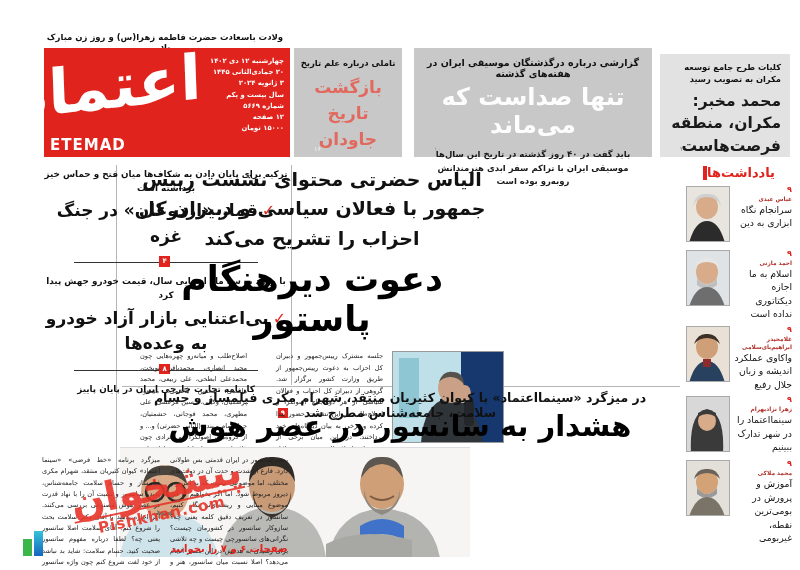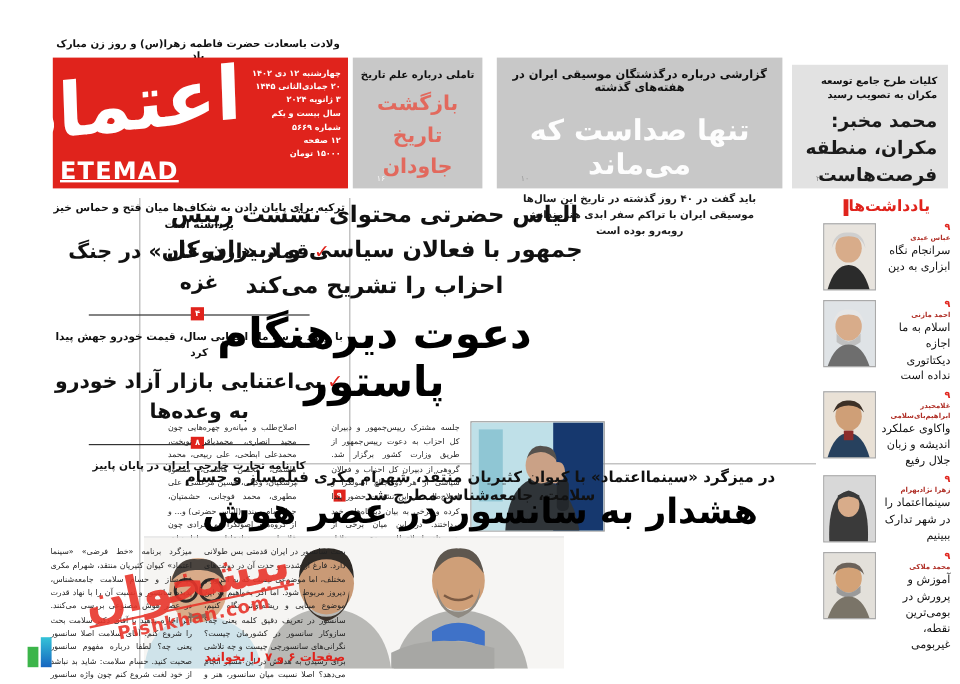--- a/index.html
+++ b/index.html
@@ -7,32 +7,32 @@
   body { font-family:"DejaVu Sans", sans-serif; }
   #page { position:relative; width:800px; height:570px; background:#fff; overflow:hidden; direction:rtl;padding-left:48px; }
   .abs { position:absolute; }
 
   
   .top-note { top:32px; right:512px; width:246px; text-align:center; font-size:8.5px; font-weight:bold; color:#111; }
   .logo-block { top:48px; right:510px; width:246px; height:109px; background:#e0231c; color:#fff; }
   .logo-fa { position:absolute; top:2px; right:88px; font-size:62px; font-weight:bold; transform:rotate(-6deg) skewX(-4deg); line-height:1.2; letter-spacing:-2px; }
   .dates { position:absolute; top:8px; right:6px; font-size:6.8px; line-height:1.65; text-align:right; font-weight:bold; }
   .logo-strip { position:absolute; bottom:3px; left:6px; right:6px; display:flex; direction:ltr; align-items:baseline; gap:8px; }
-  .logo-en { font-size:20px; font-weight:bold; letter-spacing:1px;text-decoration:underline; }
+  .logo-en { font-size:15px; font-weight:bold; letter-spacing:1px; }
   .info-en { font-size:6.5px; letter-spacing:.4px; }
 
   
   .box { background:#c8c8c8; }
   .box-history { top:48px; right:398px; width:108px; height:109px; text-align:center; padding-top:9px; }
   .box-history .kick { font-size:8.5px; font-weight:bold; color:#111; line-height:1.5; }
   .box-history .t { font-size:17px; font-weight:bold; color:#e2695d; line-height:1.55; margin-top:4px; }
   .pagenum-v { position:absolute; bottom:4px; left:20px; font-size:6.5px; color:#f5f5f5; }
   .box-music { top:48px; right:148px; width:238px; height:109px; text-align:center; padding-top:9px; }
   .box-music .kick { font-size:9.5px; font-weight:bold; color:#111; }
-  .box-music .t { font-size:24px; font-weight:bold; color:#fdfdfd; margin-top:16px; }
+  .box-music .t { font-size:24px; font-weight:bold; color:#fdfdfd; margin-top:4px; }
   .box-music .deck { font-size:8.5px; font-weight:bold; color:#1a1a1a; line-height:1.6; margin-top:9px; padding:0 8px; }
   .box-music .pagenum-v { color:#9a9a9a; }
   .box-mokran { top:54px; right:10px; width:130px; height:103px; background:#e2e2e2; text-align:right; padding:7px 9px 0 6px; }
   .box-mokran .kick { font-size:8.3px; font-weight:bold; color:#111; line-height:1.5; }
   .box-mokran .t { font-size:15.5px; font-weight:bold; color:#1a1a1a; line-height:1.45; margin-top:4px; }
   .box-mokran .pagenum-v { color:#8a8a8a; }
 
   
   .vline { width:1px; background:#b5b5b5; }
   .hline { height:1px; background:#b5b5b5; }

